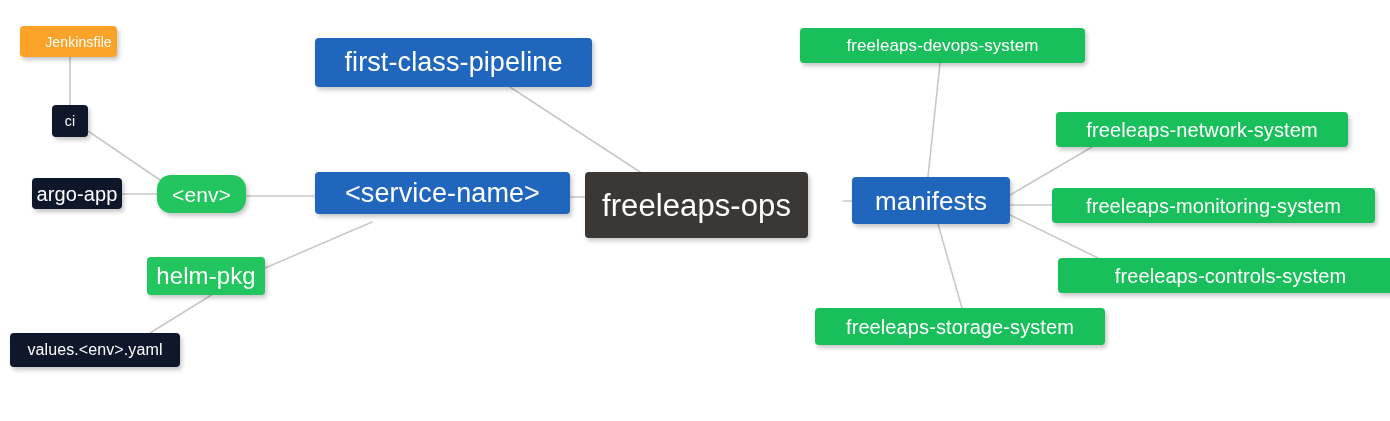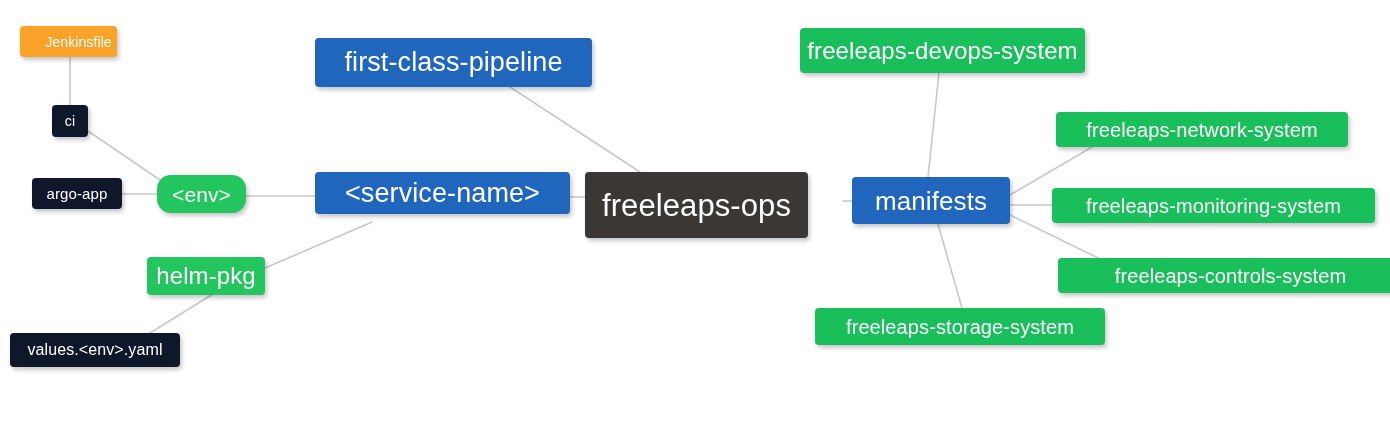--- a/index.html
+++ b/index.html
@@ -72,21 +72,21 @@
       <line x1="1010" y1="215" x2="1098" y2="258" stroke="#c8c8c8" stroke-width="1.6" stroke-linecap="round"></line>
       <line x1="938" y1="224" x2="962" y2="308" stroke="#c8c8c8" stroke-width="1.6" stroke-linecap="round"></line>
     </svg>
   <div id="node-layer">
       <div class="node c-orange" style="left: 20px; top: 26px; width: 97px; height: 31px; font-size: 14px;">
         <span class="node-label">Jenkinsfile</span>
       </div>
       <div class="node c-red" style="left: 52px; top: 105px; width: 36px; height: 32px; font-size: 14px;">
         <span class="node-label">ci</span>
       </div>
-      <div class="node c-red" style="left: 32px; top: 178px; width: 90px; height: 31px; font-size: 15px;">
+      <div class="node c-red" style="left: 32px; top: 178px; width: 90px; height: 31px; font-size: 20px;">
         <span class="node-label">argo-app</span>
       </div>
       <div class="node c-green" style="left: 157px; top: 175px; width: 89px; height: 38px; font-size: 21px; border-radius: 14px;">
         <span class="node-label">&lt;env&gt;</span>
       </div>
       <div class="node c-green" style="left: 147px; top: 257px; width: 118px; height: 38px; font-size: 24px;">
         <span class="node-label">helm-pkg</span>
       </div>
       <div class="node c-red" style="left: 10px; top: 333px; width: 170px; height: 34px; font-size: 16px;">
         <span class="node-label">values.&lt;env&gt;.yaml</span>
@@ -96,21 +96,21 @@
       </div>
       <div class="node c-blue" style="left: 315px; top: 172px; width: 255px; height: 42px; font-size: 27px;">
         <span class="node-label">&lt;service-name&gt;</span>
       </div>
       <div class="node c-root" style="left: 585px; top: 172px; width: 223px; height: 66px; font-size: 31px;">
         <span class="node-label">freeleaps-ops</span>
       </div>
       <div class="node c-blue" style="left: 852px; top: 177px; width: 158px; height: 47px; font-size: 26px;">
         <span class="node-label">manifests</span>
       </div>
-      <div class="node c-green2" style="left: 800px; top: 28px; width: 285px; height: 45px; font-size: 24px;">
+      <div class="node c-green2" style="left: 800px; top: 28px; width: 285px; height: 35px; font-size: 17px;">
         <span class="node-label">freeleaps-devops-system</span>
       </div>
       <div class="node c-green2" style="left: 1056px; top: 112px; width: 292px; height: 35px; font-size: 20px;">
         <span class="node-label">freeleaps-network-system</span>
       </div>
       <div class="node c-green2" style="left: 1052px; top: 188px; width: 323px; height: 35px; font-size: 20px;">
         <span class="node-label">freeleaps-monitoring-system</span>
       </div>
       <div class="node c-green2" style="left: 1058px; top: 258px; width: 345px; height: 35px; font-size: 20px;">
         <span class="node-label">freeleaps-controls-system</span>

